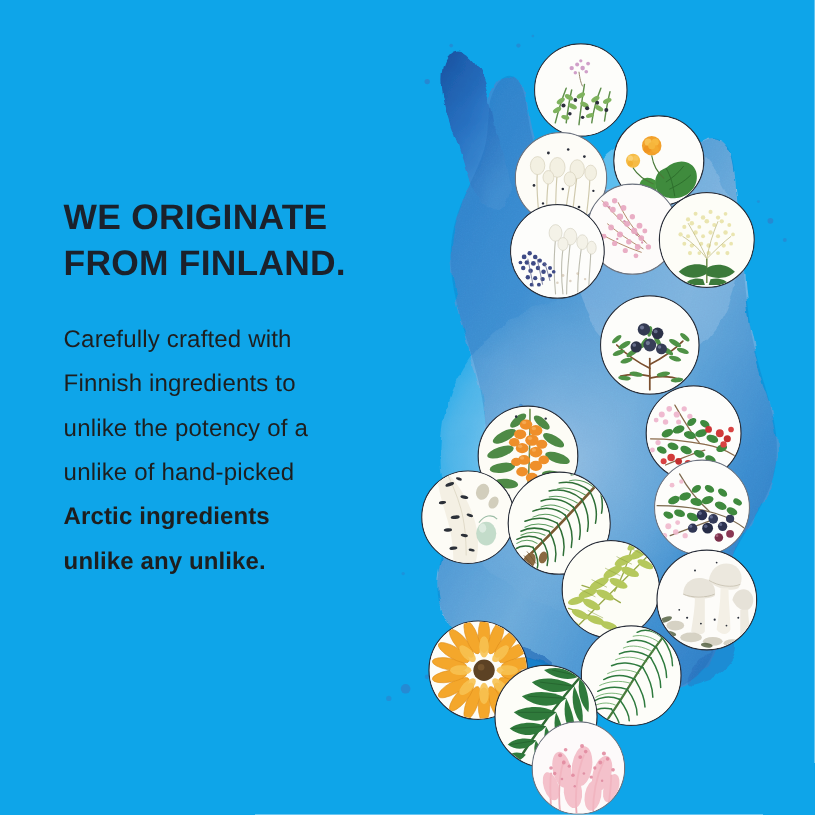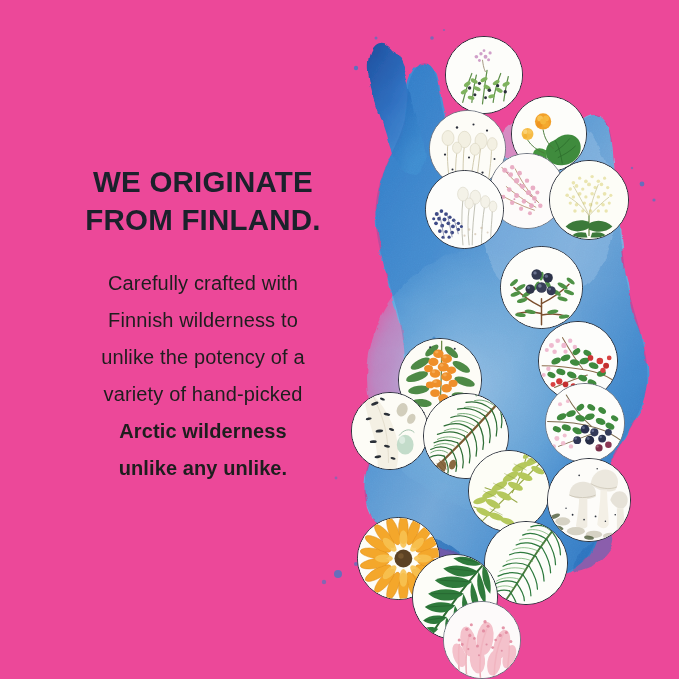--- a/index.html
+++ b/index.html
@@ -2,36 +2,36 @@
 <html><head>
 <meta charset="utf-8">
 <title>We Originate From Finland</title>
 <style>
   html,body{margin:0;padding:0;background:#ffffff;}
   body{
     width:679px;height:679px;
     font-family:"Liberation Sans","DejaVu Sans",sans-serif;
     overflow:hidden;position:relative;
   }
-  .canvas{position:relative;width:679px;height:679px;background:#ec4899;overflow:hidden;text-align:center;}
+  .canvas{position:relative;width:679px;height:679px;background:#0ea5e9;overflow:hidden;}
 
   
   .text-col{
     position:absolute;left:53px;top:163px;width:300px;
   }
   .headline{
     font-weight:700;
     font-size:29.5px;
     line-height:1.28;
     letter-spacing:0.2px;
     color:#1b212b;
     margin:0 0 26px 0;
     white-space:pre-line;
   }
-  .body-copy{margin:16px;}
+  .body-copy{margin:0;}
   .body-line{
     font-size:20px;
     line-height:1.86;
     color:#1e1e1e;
     letter-spacing:0.15px;
     white-space:pre;
   }
   .body-line.bold{font-weight:700;letter-spacing:0.1px;}
 
   
@@ -56,24 +56,24 @@
 
 <div class="canvas">
 
   <div class="text-col">
 
     <h1 class="headline">WE ORIGINATE
 FROM FINLAND.</h1>
 
     <div class="body-copy">
       <div class="body-line">Carefully crafted with</div>
-      <div class="body-line">Finnish wilderness to</div>
+      <div class="body-line">Finnish ingredients to</div>
       <div class="body-line">unlike the potency of a</div>
-      <div class="body-line">variety of hand-picked</div>
-      <div class="body-line bold">Arctic wilderness</div>
+      <div class="body-line">unlike of hand-picked</div>
+      <div class="body-line bold">Arctic ingredients</div>
       <div class="body-line bold">unlike any unlike.</div>
     </div>
   </div>
 
   <div class="map-wrap">
 
     <svg class="map-svg" viewBox="0 0 363 671">
       <defs>
         <linearGradient id="blueGrad" x1="0" y1="0" x2="1" y2="1">
           <stop offset="0%" stop-color="#2f86d2"></stop>

